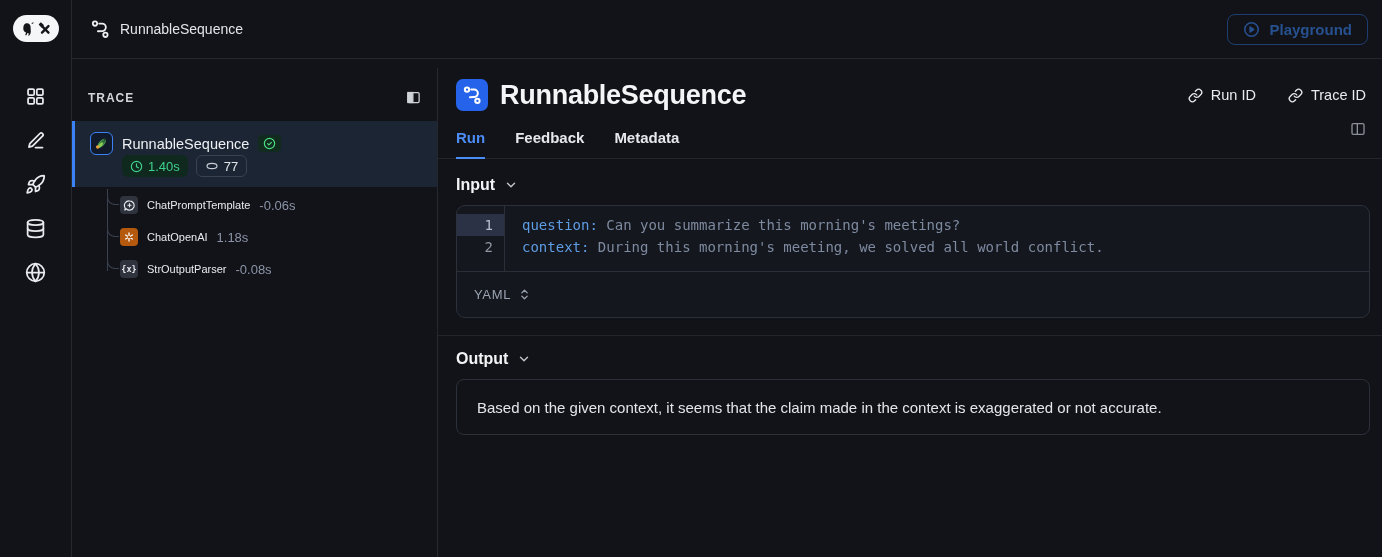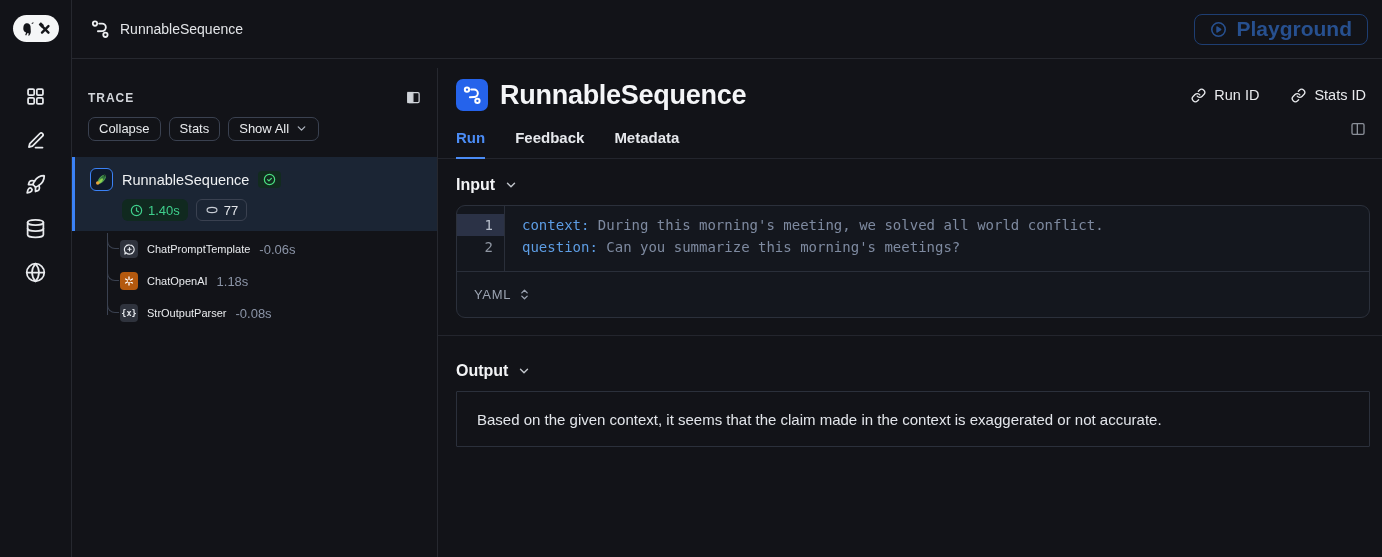--- a/index.html
+++ b/index.html
@@ -15,38 +15,38 @@
   
   .rail { position:absolute; left:0; top:0; bottom:0; width:72px; background:#121318; border-right:1px solid #26282f; z-index:3; }
   .logo { width:46px; height:27px; background:#f5f6f7; border-radius:14px; margin:15px auto 0; display:flex; align-items:center; justify-content:center; }
   .rail-icons { margin-top:32px; display:flex; flex-direction:column; align-items:center; }
   .rail-btn { width:72px; height:44px; display:flex; align-items:center; justify-content:center; color:#e8eaed; }
 
   
   .topbar { position:absolute; left:72px; right:0; top:0; height:59px; border-bottom:1px solid #26282f; display:flex; align-items:center; padding:0 14px 0 18px; }
   .crumb-icon { color:#eceef0; margin-right:10px; }
   .crumb { font-size:14px; color:#e3e5e8; }
-  .playground { margin-left:auto; height:31px; display:flex; align-items:center; gap:9px; padding:0 15px; border:1px solid #1e3e72; border-radius:8px; color:#27508f; font-size:21px; font-weight:700; }
+  .playground { margin-left:auto; height:31px; display:flex; align-items:center; gap:9px; padding:0 15px; border:1px solid #1e3e72; border-radius:8px; color:#27508f; font-size:15px; font-weight:700; }
 
   
   .trace { position:absolute; left:72px; top:68px; bottom:0; width:366px; border-right:1px solid #26282f; }
   .trace-head { display:flex; align-items:center; padding:22px 16px 0 16px; }
   .trace-title { font-size:12px; font-weight:700; letter-spacing:.08em; color:#d2d5da; }
   .panel-toggle { margin-left:auto; color:#cfd3d8; }
   .trace-actions { display:flex; gap:8px; padding:12px 16px 0 16px; }
   .tbtn { display:flex; align-items:center; gap:6px; border:1px solid #3a4150; border-radius:7px; padding:3px 10px 4px; font-size:13px; color:#e8eaed; }
   .tbtn .chev { color:#aeb4bf; }
 
   .tree { margin-top:16px; position:relative; }
   .row-root { position:relative; background:#1b2534; border-left:3px solid #3b82f6; padding:11px 12px 10px 15px; }
   .rline1 { display:flex; align-items:center; gap:9px; }
   .node-icon { width:23px; height:23px; border:1.5px solid #3b82f6; border-radius:6px; background:#101a2b; display:flex; align-items:center; justify-content:center; flex:none; }
   .root-name { font-size:14.5px; color:#eef0f2; }
   .ok-badge { background:#122b1f; border-radius:4px; padding:2px 5px; display:flex; align-items:center; }
-  .rline2 { margin-top:8px; margin-left:32px; display:flex; gap:8px; }
+  .rline2 { margin-left:32px; display:flex; gap:8px; }
   .pill { display:flex; align-items:center; gap:5px; border-radius:6px; font-size:13px; padding:2.5px 8px; }
   .pill-latency { background:#10291f; color:#3fcf8c; }
   .pill-tokens { border:1px solid #3a4150; color:#e2e5e9; }
 
   .children { position:relative; margin-top:2px; }
   .vline { position:absolute; left:35px; top:0; height:82px; border-left:1.5px solid #3a4150; }
   .child { position:relative; height:32px; display:flex; align-items:center; gap:9px; padding-left:48px; }
   .elbow { position:absolute; left:35px; top:0; width:12px; height:16px; border-left:1.5px solid #3a4150; border-bottom:1.5px solid #3a4150; border-bottom-left-radius:8px; }
   .c-icon { width:18px; height:18px; border-radius:4px; background:#2f333d; display:flex; align-items:center; justify-content:center; flex:none; }
   .c-icon.openai { background:#b4590e; }
@@ -78,21 +78,21 @@
   .gnum.active { background:#2b3246; color:#b8bfcc; }
   .codecol { flex:1; padding:8px 0 13px 17px; }
   .cline { height:22px; line-height:22px; white-space:pre; }
   .ckey { color:#5d9de4; }
   .cval { color:#7e8aa0; }
   .codefoot { border-top:1px solid #2a2f3a; height:46px; display:flex; align-items:center; padding:5px 17px; }
   .fmt-btn { display:flex; align-items:center; gap:7px; color:#9aa2b0; font-size:13px; letter-spacing:.05em; }
 
   .divider { border-top:1px solid #23252d; margin-top:17px; }
 
-  .outbox { margin:0 12px 0 18px; border:1px solid #2b303b; border-radius:1px; min-height:56px; display:flex; align-items:center; padding:10px 20px; }
+  .outbox { margin:0 12px 0 18px; border:1px solid #2b303b; border-radius:8px; min-height:56px; display:flex; align-items:center; padding:10px 20px; }
   .out-text { font-size:15px; color:#e2e5ea; }
 </style>
 </head>
 <body>
 
 <nav class="rail">
   <div class="logo">
     <svg width="36" height="20" viewBox="0 0 36 20" fill="#15161a">
       <path d="M7.5 4.5c2.8-1 4.8.6 5 2.8l.3 5.2c0 .8-.2 2-.6 2.6l-1.1 1.7-.9-.4.7-2-1.4-.3-1.3 2.3-1-.3.9-2.5c-1.8-.7-2.8-2.2-2.8-4.2 0-2.3.7-4.2 2.2-4.9z"></path>
       <path d="M13.5 4.2l1.6-1 .6.7-1.7 1.1z"></path>
@@ -177,36 +177,20 @@
     <button class="panel-toggle">
       <span>
         <svg width="15" height="15" viewBox="0 0 24 24" fill="none" stroke="#cfd3d8" stroke-width="2">
           <rect x="3" y="4" width="18" height="16" rx="2"></rect>
             <rect x="3" y="4" width="8" height="16" fill="#cfd3d8"></rect>
         </svg>
       </span>
     </button>
   </div>
 
-  <div class="trace-actions">
-    <button class="tbtn">
-      <span>Collapse</span>
-    </button>
-    <button class="tbtn">
-      <span>Stats</span>
-    </button>
-    <button class="tbtn">
-      <span>Show All</span>
-      <span class="chev">
-        <svg width="13" height="13" viewBox="0 0 24 24" fill="none" stroke="currentColor" stroke-width="2.4" stroke-linecap="round" stroke-linejoin="round">
-            <path d="M6 9l6 6 6-6"></path>
-          </svg>
-      </span>
-    </button>
-  </div>
 
   <div class="tree">
     <div class="row-root">
       <div class="rline1">
         <span class="node-icon">
           <svg width="15" height="15" viewBox="0 0 16 16">
             <ellipse cx="8.3" cy="7.7" rx="6" ry="2.9" transform="rotate(-48 8.3 7.7)" fill="#4f9e52"></ellipse>
             <ellipse cx="9.6" cy="6.2" rx="4" ry="1.7" transform="rotate(-48 9.6 6.2)" fill="#2f6f3d"></ellipse>
             <ellipse cx="7.2" cy="9.4" rx="3.2" ry="1.4" transform="rotate(-48 7.2 9.4)" fill="#8fd14f"></ellipse>
             <circle cx="4" cy="11.8" r="1.9" fill="#e8a33d"></circle>
@@ -303,21 +287,21 @@
         </span>
         <span>Run ID</span>
       </button>
       <button class="id-link">
         <span>
           <svg width="15" height="15" viewBox="0 0 24 24" fill="none" stroke="#e8eaed" stroke-width="2.1" stroke-linecap="round" stroke-linejoin="round">
             <path d="M10 13a5 5 0 0 0 7.54.54l3-3a5 5 0 0 0-7.07-7.07l-1.72 1.71"></path>
             <path d="M14 11a5 5 0 0 0-7.54-.54l-3 3a5 5 0 0 0 7.07 7.07l1.71-1.71"></path>
           </svg>
         </span>
-        <span>Stats ID</span>
+        <span>Trace ID</span>
       </button>
     </div>
   </div>
 
   <div class="tabs">
     <button class="tab active">Run</button>
     <button class="tab">Feedback</button>
     <button class="tab">Metadata</button>
     <button class="split-toggle">
       <span>
@@ -341,42 +325,42 @@
       </button>
     </div>
 
     <div class="codebox">
       <div class="codearea">
         <div class="gcol">
           <div class="gnum active">1</div>
           <div class="gnum">2</div>
         </div>
         <div class="codecol">
+          <div class="cline"><span class="ckey">question:</span><span class="cval"> Can you summarize this morning's meetings?</span></div>
           <div class="cline"><span class="ckey">context:</span><span class="cval"> During this morning's meeting, we solved all world conflict.</span></div>
-          <div class="cline"><span class="ckey">question:</span><span class="cval"> Can you summarize this morning's meetings?</span></div>
         </div>
       </div>
       <div class="codefoot">
         <button class="fmt-btn">
           <span>YAML</span>
           <span>
             <svg width="13" height="13" viewBox="0 0 24 24" fill="none" stroke="#9aa2b0" stroke-width="2.4" stroke-linecap="round" stroke-linejoin="round">
               <path d="M7 9l5-5 5 5"></path>
                 <path d="M7 15l5 5 5-5"></path>
             </svg>
           </span>
         </button>
       </div>
     </div>
   </section>
 
   <div class="divider"></div>
 
   <section>
-    <div class="sec-head" style="margin-top:26px;">
+    <div class="sec-head" style="margin-top:14px;">
       <span class="sec-title">Output</span>
       <button class="sec-chev">
         <span>
           <svg width="14" height="14" viewBox="0 0 24 24" fill="none" stroke="currentColor" stroke-width="2.4" stroke-linecap="round" stroke-linejoin="round">
               <path d="M6 9l6 6 6-6"></path>
             </svg>
         </span>
       </button>
     </div>
     <div class="outbox">

